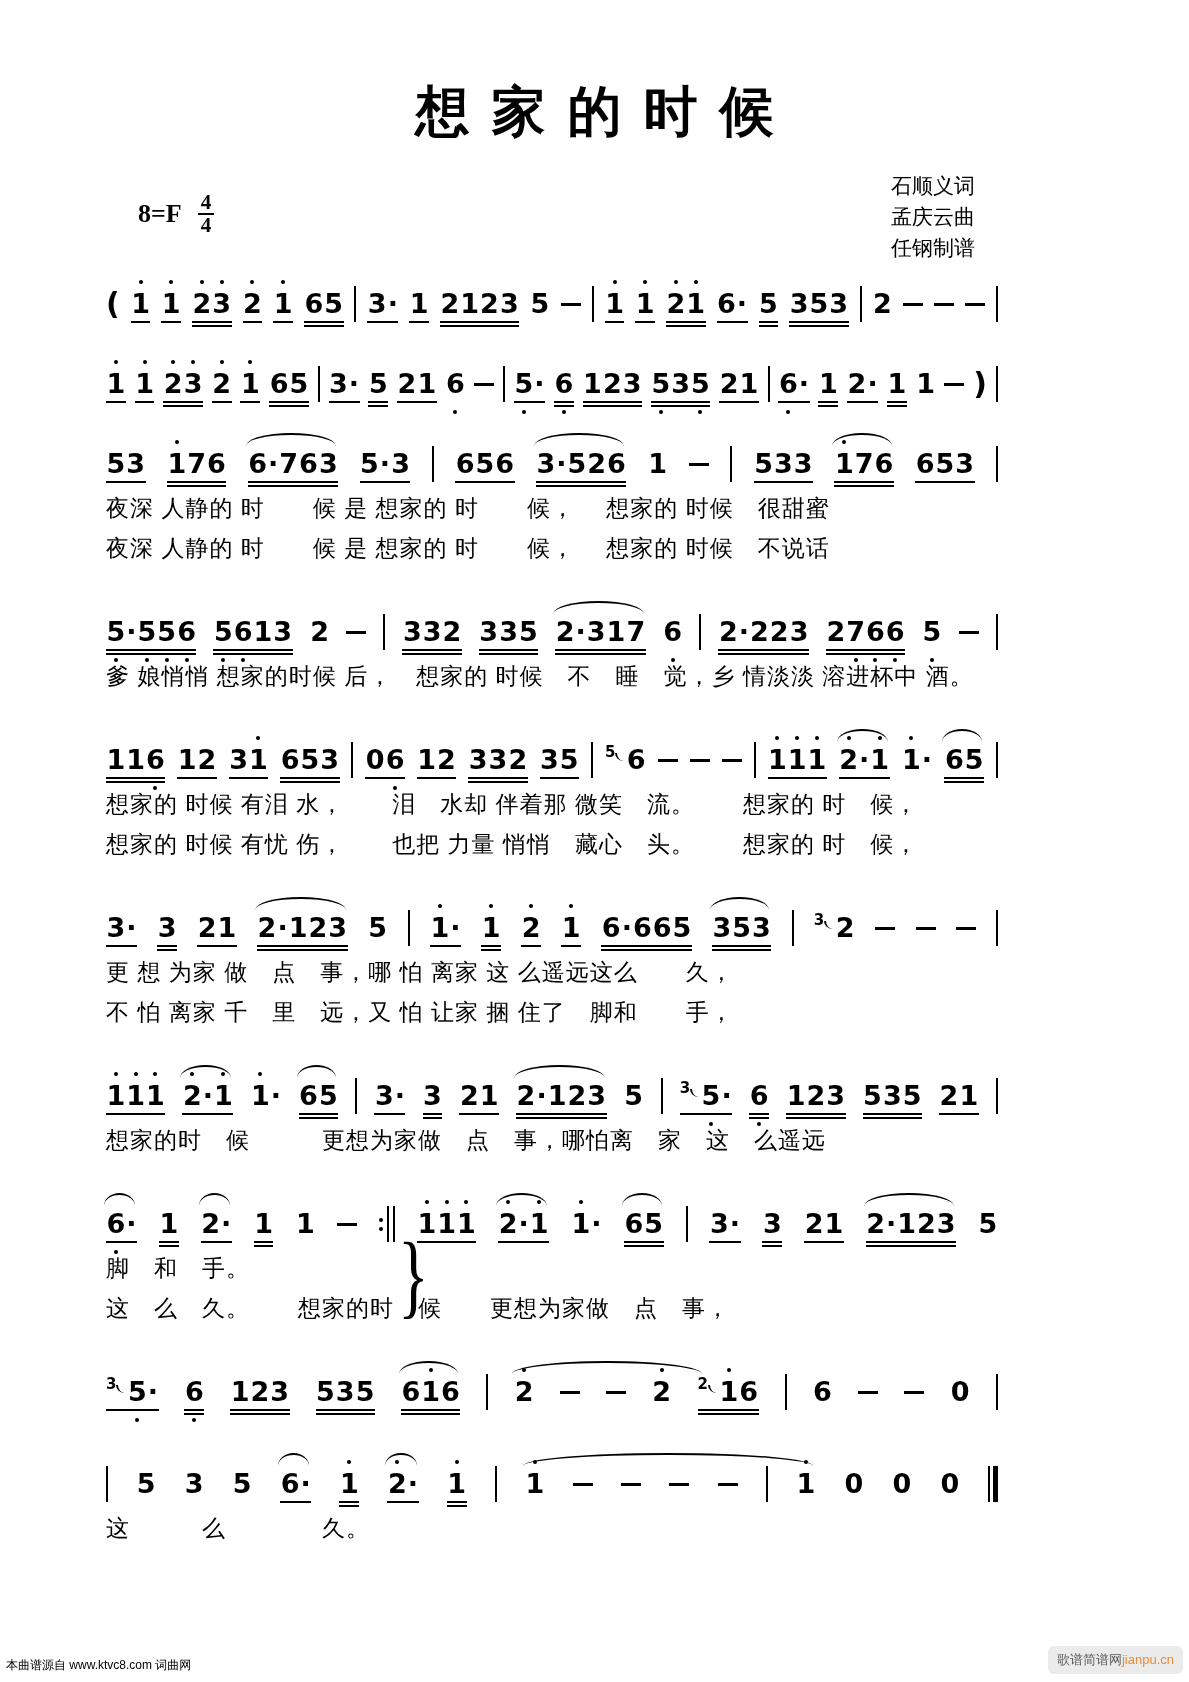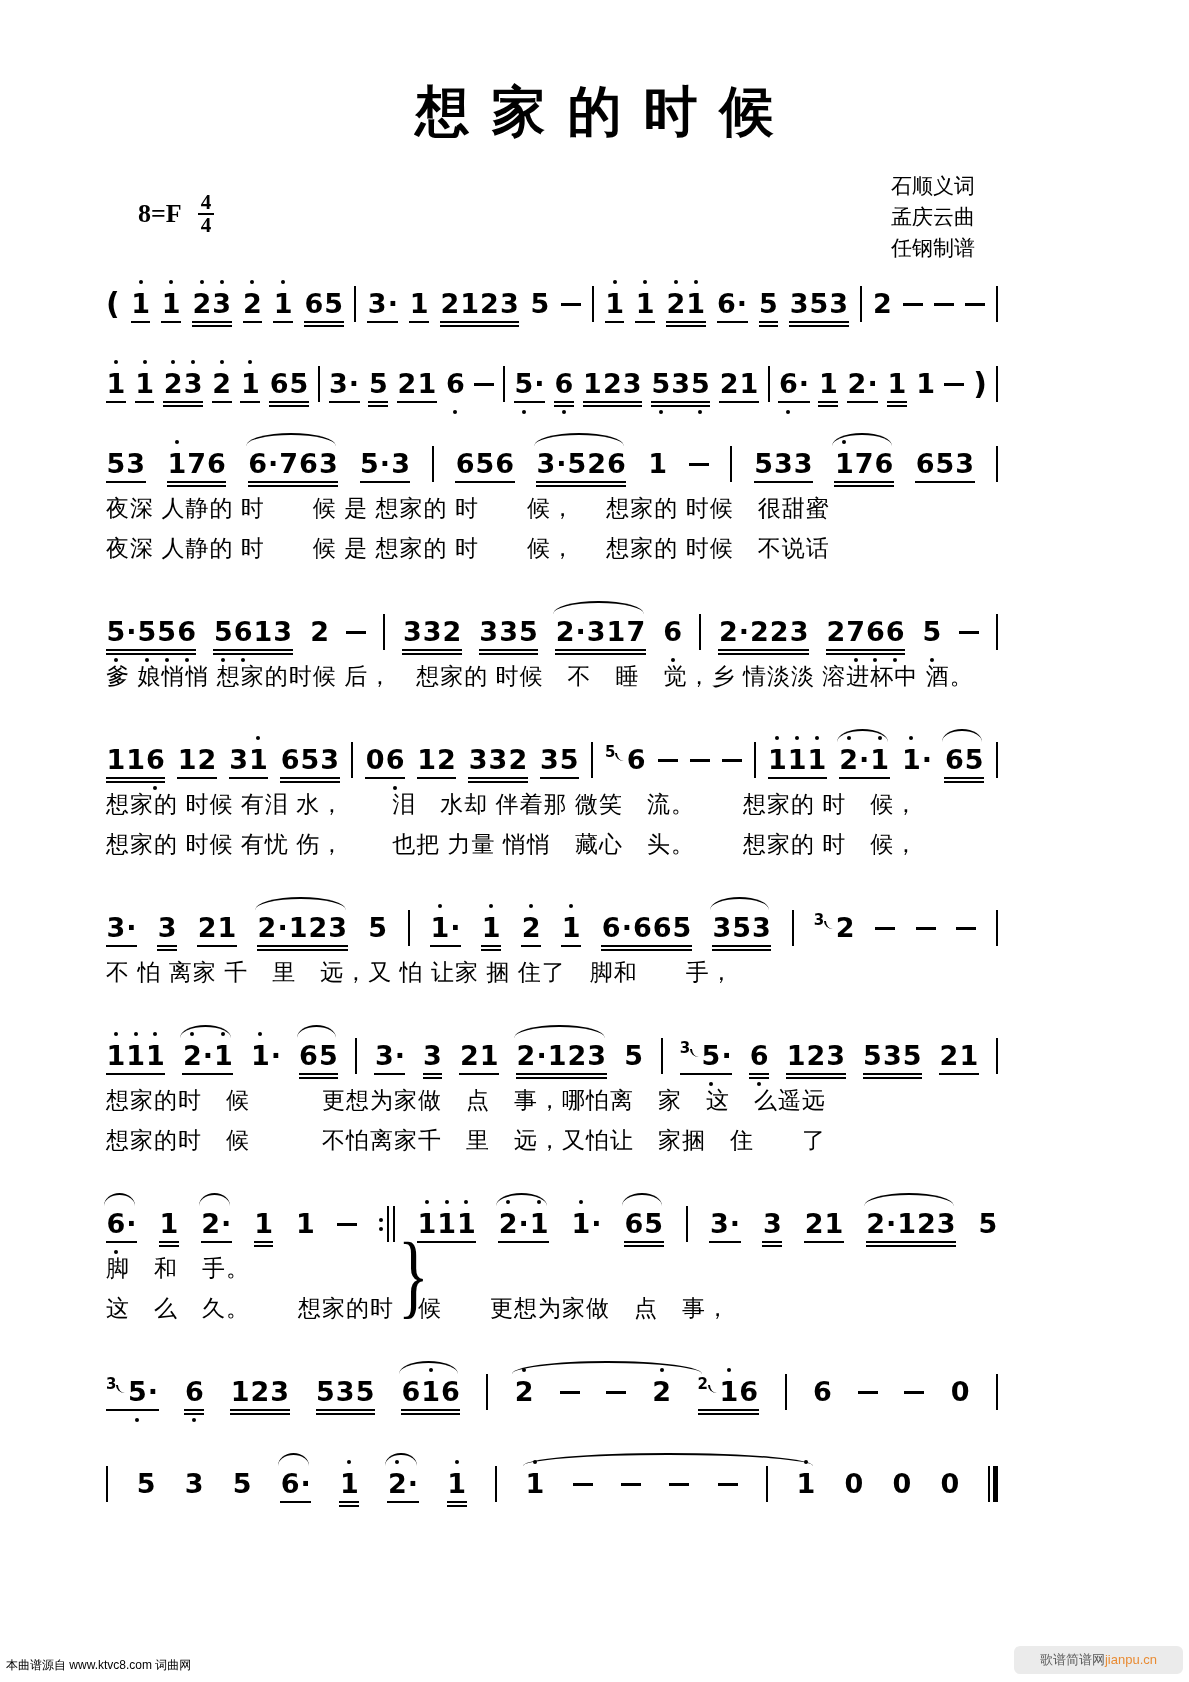--- a/index.html
+++ b/index.html
@@ -44,21 +44,21 @@
   .grace{display:flex;align-items:flex-start;font-size:15px;line-height:15px;
     margin-right:2px;margin-bottom:14px;font-weight:bold;}
   .ghook{width:7px;height:8px;border-left:2px solid #000;border-bottom-left-radius:100%;
     margin-top:8px;margin-left:0px;display:block;}
   .lyrics{font-size:23px;line-height:40px;white-space:pre;letter-spacing:1px;
     font-family:"Liberation Sans",sans-serif;}
   .brace{position:absolute;font-size:64px;font-weight:100;transform:scaleY(1.45);
     font-family:"Liberation Serif",serif;}
   .footer-left{position:absolute;left:6px;bottom:8px;font-size:12px;}
   .footer-right{position:absolute;right:6px;bottom:8px;font-size:13px;background:#ebebeb;
-    padding:5px 26px;color:#5a5a5a;border-radius:6px;}
+    padding:5px 9px;color:#5a5a5a;border-radius:6px;}
   .footer-right .domain{color:#e98b33;}
 </style>
 </head>
 <body>
 
 <div class="title">想家的时候</div>
 
 <div class="credits">
   <div>石顺义词</div>
   <div>孟庆云曲</div>
@@ -594,20 +594,21 @@
             <span class="gt">3</span>
             <i class="ghook"></i>
           </span>
           <span class="ch">2</span>
         </span>
         <span class="dash"></span>
         <span class="dash"></span>
         <span class="dash"></span>
         <span class="bar"></span>
       </div>
+      <div class="lyrics">更 想 为家 做　点　事，哪 怕 离家 这 么遥远这么　　久，</div>
       <div class="lyrics">不 怕 离家 千　里　远，又 怕 让家 捆 住了　脚和　　手，</div>
     </div>
     <div class="system" style="margin-bottom: 26px;">
       <div class="notation">
         <span class="tok">
           <span class="ch hi">1</span>
           <span class="ch hi">1</span>
           <span class="ch hi">1</span>
           <i class="ul" style="bottom: -4px;"></i>
         </span>
@@ -688,21 +689,20 @@
           <i class="ul" style="bottom: -8px;"></i>
         </span>
         <span class="tok">
           <span class="ch">2</span>
           <span class="ch">1</span>
           <i class="ul" style="bottom: -4px;"></i>
         </span>
         <span class="bar"></span>
       </div>
       <div class="lyrics">想家的时　候　　　更想为家做　点　事，哪怕离　家　这　么遥远</div>
-      <div class="lyrics">想家的时　候　　　不怕离家千　里　远，又怕让　家捆　住　　了</div>
     </div>
     <div class="system" style="margin-bottom: 26px;">
       <div class="notation">
         <span class="tok">
           <span class="ch lo">6</span>
           <span class="ch">·</span>
           <i class="ul" style="bottom: -4px;"></i>
           <i class="slur"></i>
         </span>
         <span class="tok">
@@ -915,19 +915,20 @@
           <span class="ch">0</span>
         </span>
         <span class="tok">
           <span class="ch">0</span>
         </span>
         <span class="endbar">
           <i class="thin"></i>
           <i class="thick"></i>
         </span>
       </div>
+      <div class="lyrics">这　　　么　　　　久。</div>
     </div>
   </div>
 
 <div class="footer-left">本曲谱源自 www.ktvc8.com 词曲网</div>
 <div class="footer-right">
   <span>歌谱简谱网</span><span class="domain">jianpu.cn</span>
 </div>
 
 </body></html>

